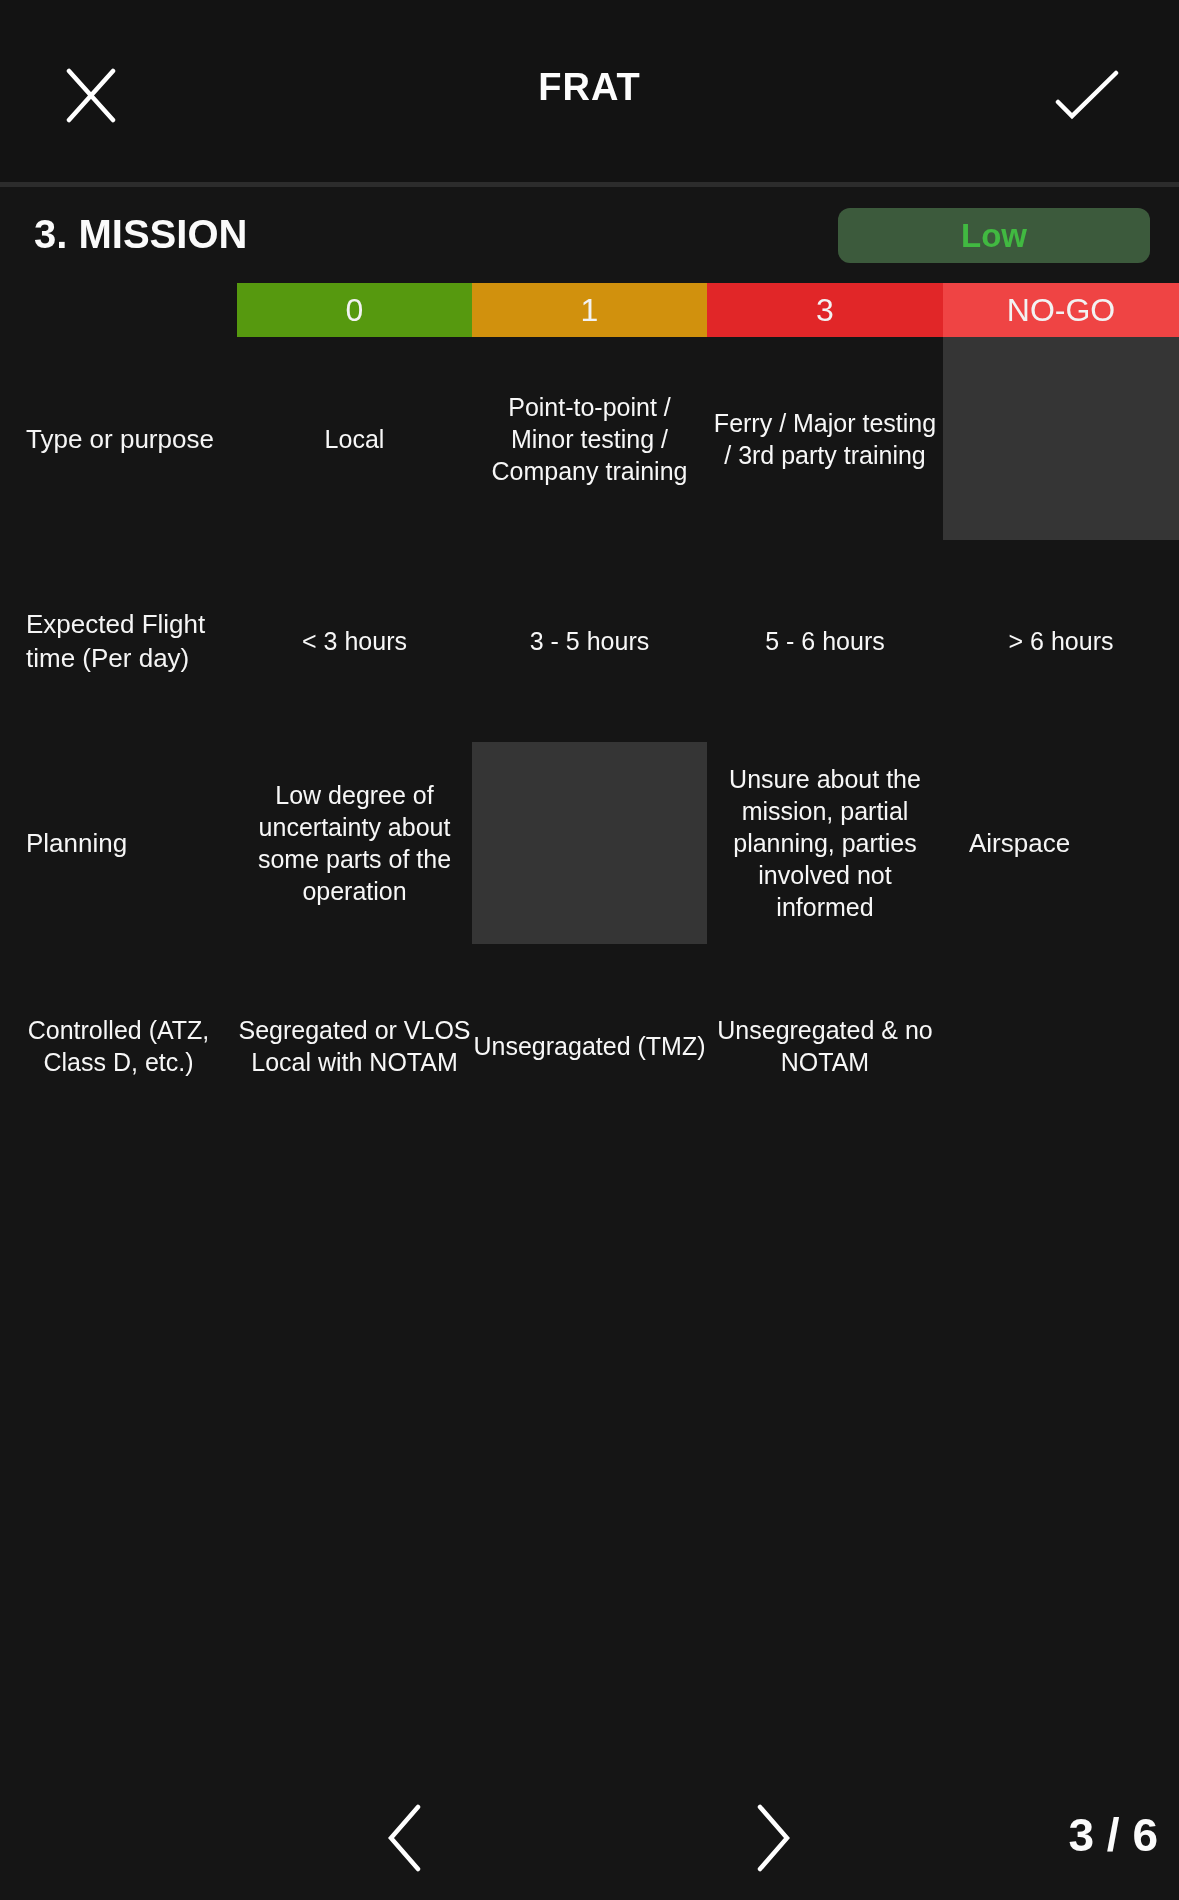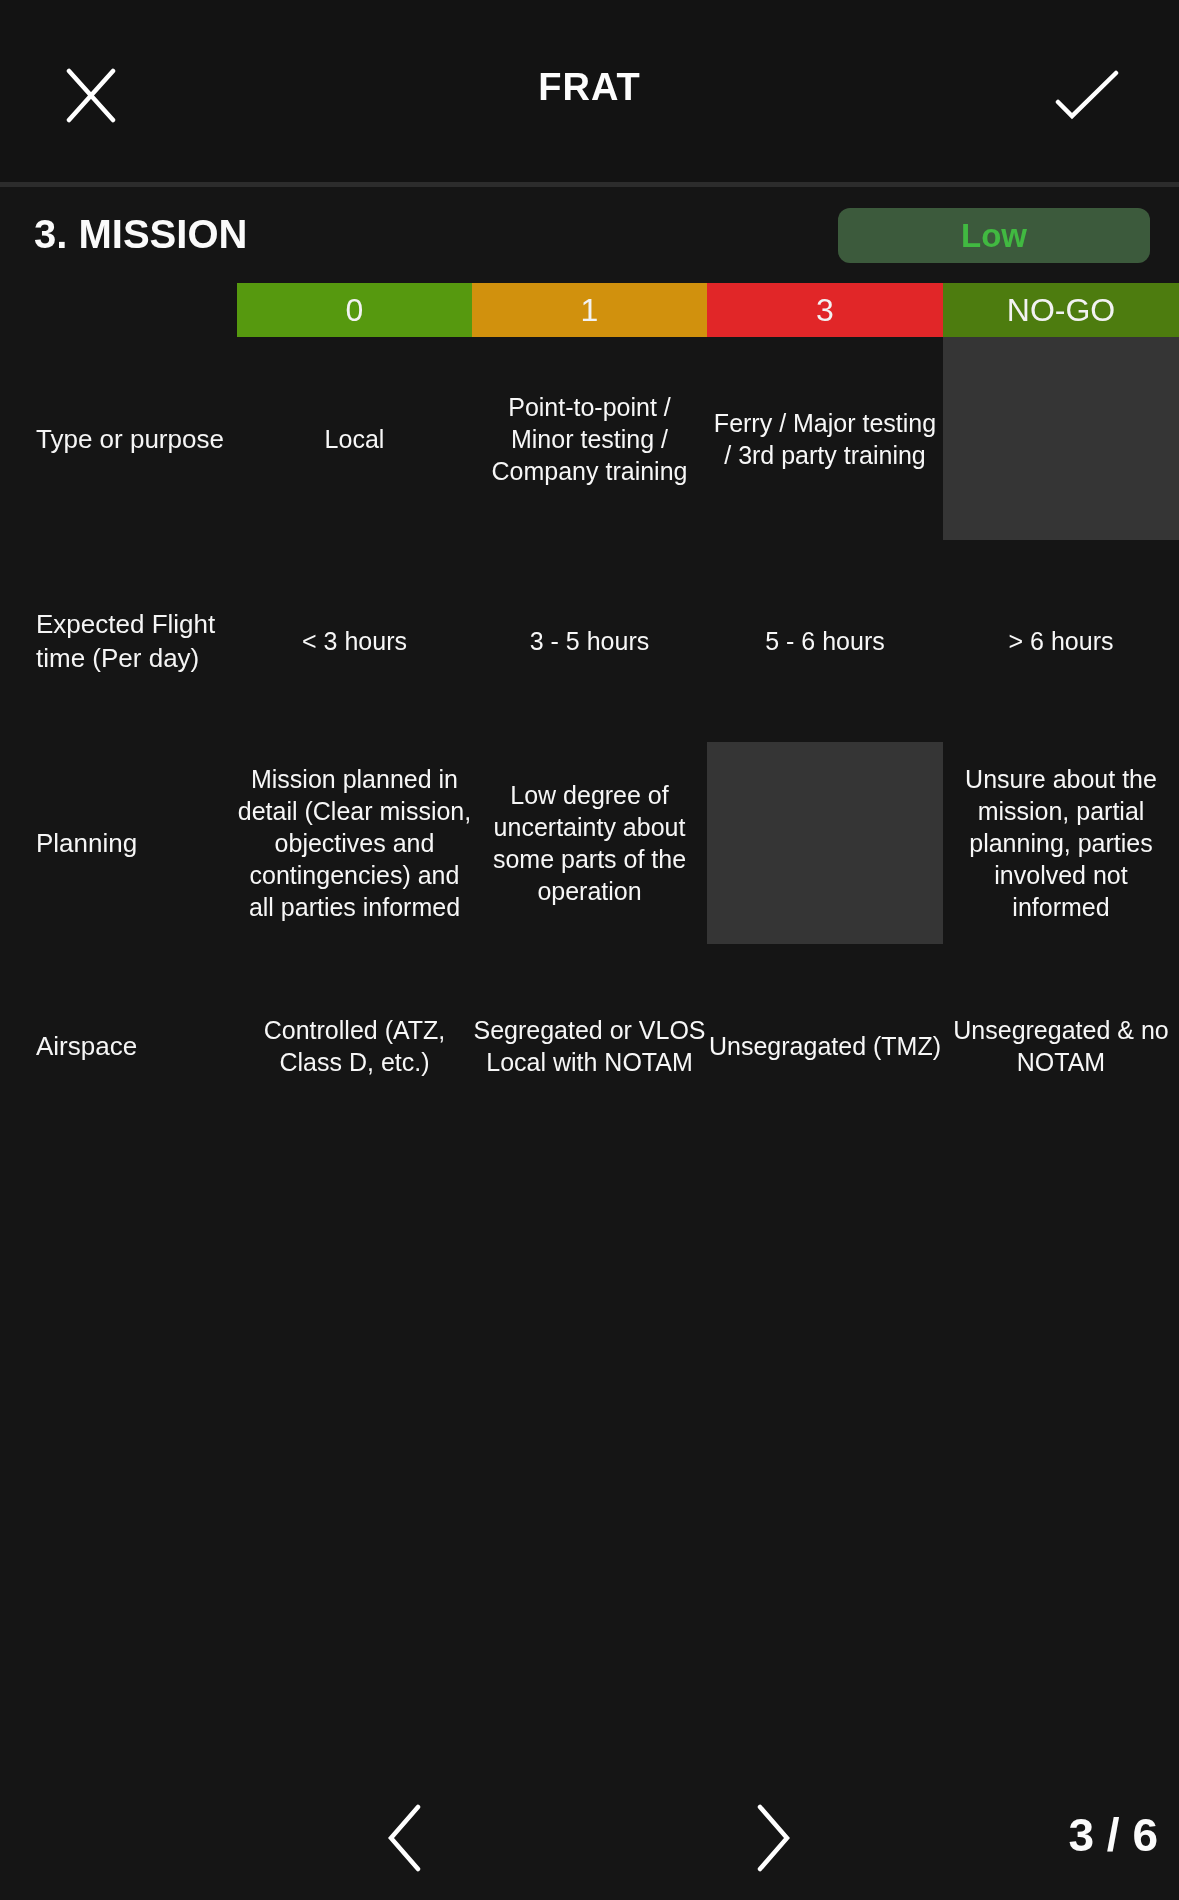--- a/index.html
+++ b/index.html
@@ -64,21 +64,21 @@
     grid-template-columns:237px 235px 235px 236px 236px;
     grid-template-rows:54px 203px 202px 202px 203px;
   }
   .hdr-cell {
     display:flex; align-items:center; justify-content:center;
     font-size:32px; color:#f2f2f2;
   }
   .corner-cell { background:transparent; }
   .row-label {
     display:flex; align-items:center;
-    padding-left:36px;
+    padding-left:26px;
     font-size:26px; line-height:34px;
     white-space:pre;
     color:#f5f5f5;
   }
   .cell {
     display:flex; align-items:center; justify-content:center;
   }
   .cell-text {
     white-space:pre;
     text-align:center;
@@ -126,21 +126,21 @@
 
   <h2 class="section-title">3. MISSION</h2>
   <div class="risk-badge" style="background-color: rgb(60, 90, 60); color: rgb(65, 185, 65);">Low</div>
 
   <div class="risk-table">
 
     <div class="hdr-cell corner-cell"></div>
     <div class="hdr-cell" style="background-color: rgb(86, 153, 15);">0</div>
     <div class="hdr-cell" style="background-color: rgb(209, 145, 13);">1</div>
     <div class="hdr-cell" style="background-color: rgb(225, 38, 40);">3</div>
-    <div class="hdr-cell" style="background-color: #4d7c0f;">NO-GO</div>
+    <div class="hdr-cell" style="background-color: #ef4444;">NO-GO</div>
 
     <div class="row-label">Type or purpose</div>
     <div class="cell">
         <div class="cell-text">Local</div>
       </div>
     <div class="cell">
         <div class="cell-text">Point-to-point /
 Minor testing /
 Company training</div>
       </div>
@@ -161,27 +161,20 @@
         <div class="cell-text">3 - 5 hours</div>
       </div>
     <div class="cell">
         <div class="cell-text">5 - 6 hours</div>
       </div>
     <div class="cell">
         <div class="cell-text">&gt; 6 hours</div>
       </div>
 
     <div class="row-label">Planning</div>
-    <div class="cell">
-        <div class="cell-text">Mission planned in
-detail (Clear mission,
-objectives and
-contingencies) and
-all parties informed</div>
-      </div>
     <div class="cell">
         <div class="cell-text">Low degree of
 uncertainty about
 some parts of the
 operation</div>
       </div>
     <div class="cell" style="background-color: rgb(53, 53, 53);">
         <div class="cell-text"></div>
       </div>
     <div class="cell">

